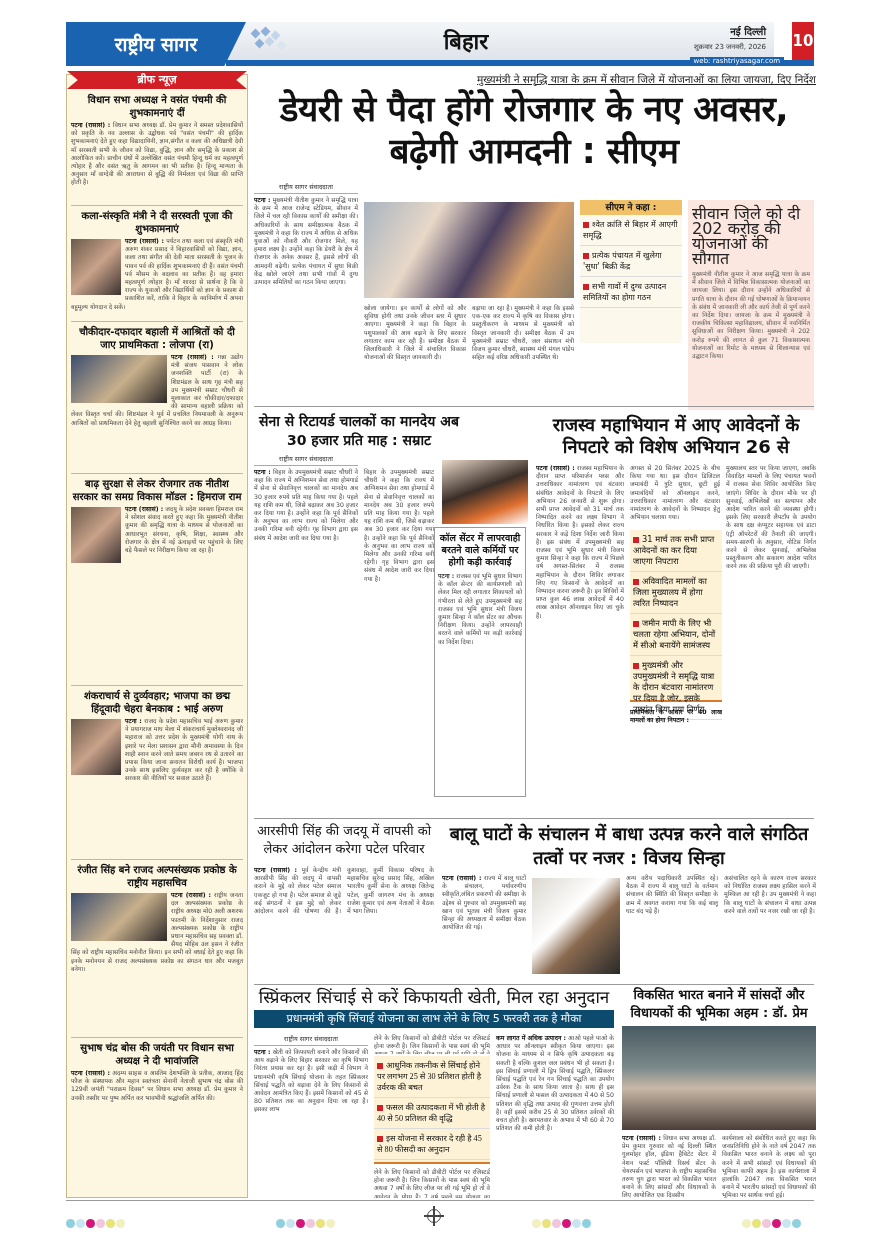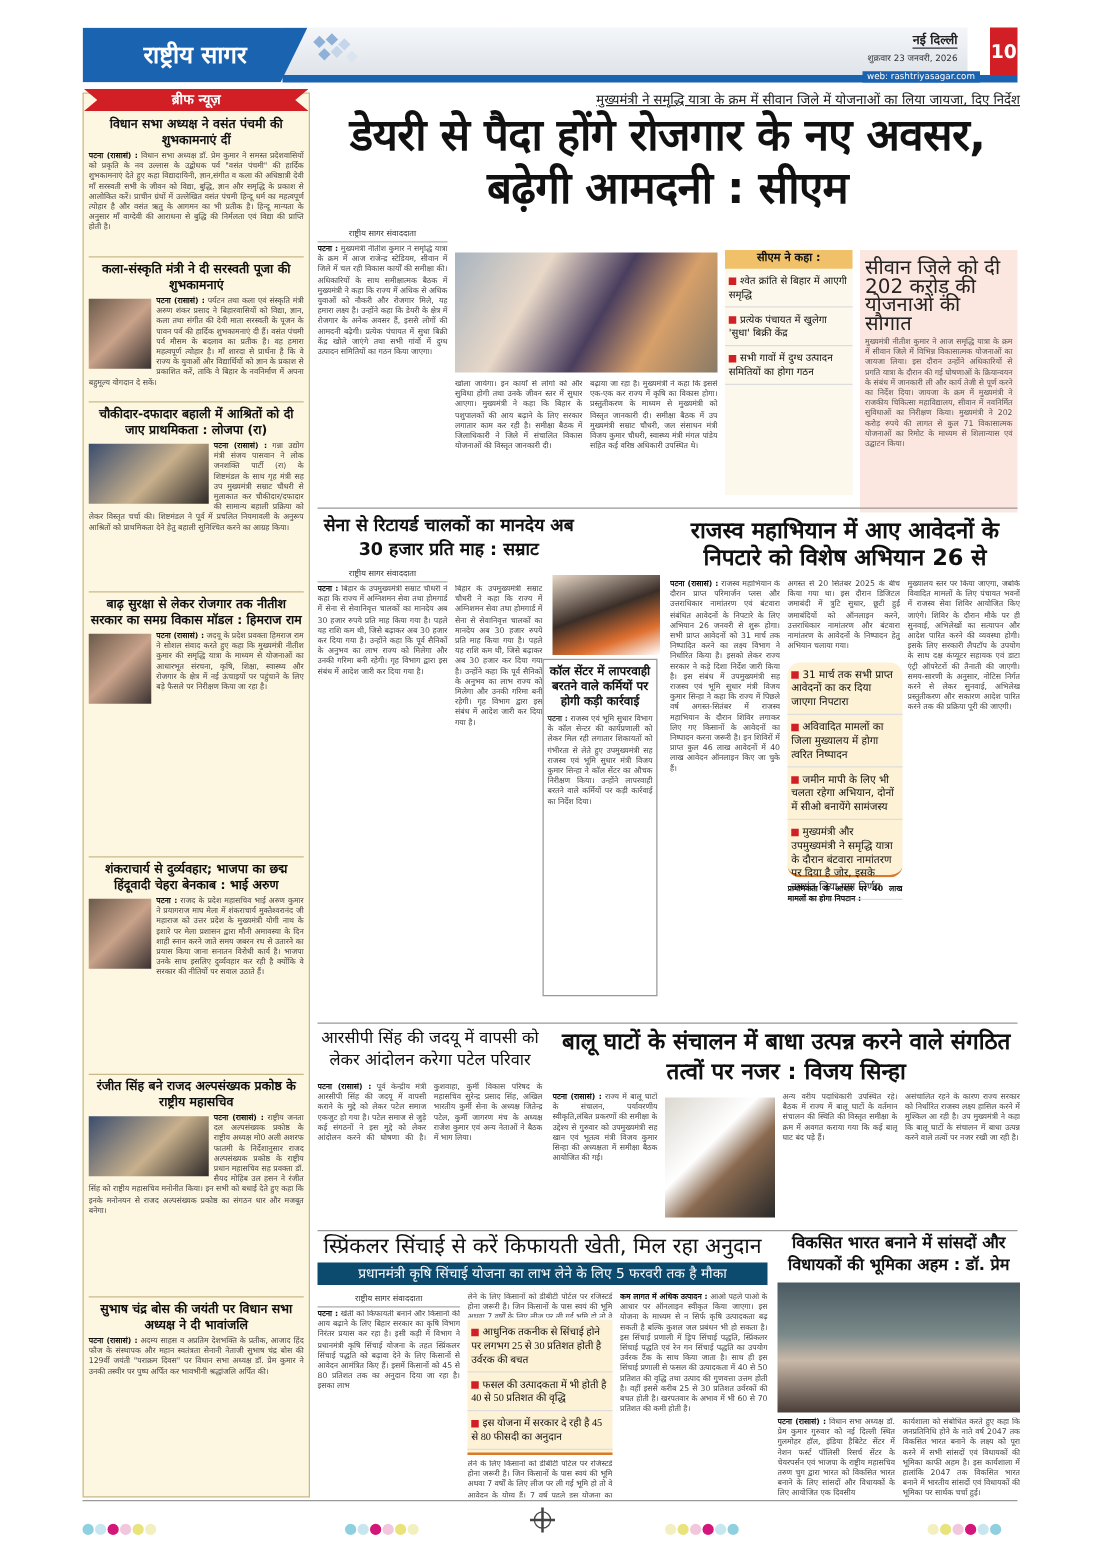--- a/index.html
+++ b/index.html
@@ -27,32 +27,32 @@
   .lstory .photo{float:left;width:50px;height:56px;margin:2px 4px 2px 0;background:linear-gradient(135deg,#6b5a4a,#c9a28a 50%,#3a3230);}
   .lstory .photo.wide{width:96px;height:48px;background:linear-gradient(135deg,#3a4d6e,#c8b08c 55%,#2e2a28);}
   .sep{position:absolute;left:4px;width:172px;border-top:1px solid #c9b98a;}
   
   .kicker{position:absolute;left:190px;top:50px;width:560px;text-align:right;font-size:10.5px;color:#222;text-decoration:underline;}
   .hl1{position:absolute;left:188px;top:66px;width:560px;text-align:center;font-weight:bold;font-size:35px;line-height:42px;color:#111;letter-spacing:-0.5px;font-family:"DejaVu Sans",sans-serif;}
   .byline{position:absolute;font-size:6.5px;color:#333;text-align:center;border-bottom:1px solid #aaa;padding-bottom:2px;}
   .col{position:absolute;font-size:6.2px;line-height:8.2px;color:#444;text-align:justify;}
   .col b{color:#111;}
   .photo-main{position:absolute;background:linear-gradient(120deg,#a8b4c0 0%,#e8d8c8 30%,#4a3e5e 55%,#d7a06a 75%,#8a7a66 100%);}
-  .cm-box{position:absolute;left:514px;top:178px;width:102px;height:196px;background:#fdf8ec;}
+  .cm-box{position:absolute;left:514px;top:178px;width:102px;height:143px;background:#fdf8ec;}
   .cm-box .hd{background:#f1c16a;color:#111;font-weight:bold;font-size:9px;line-height:15px;text-align:center;}
   .bullet{font-size:8px;line-height:11px;color:#111;padding:4px 3px;border-bottom:1px solid #ddd;}
   .bullet .sq{display:inline-block;width:6px;height:6px;background:#d21f26;margin-right:3px;vertical-align:middle;}
   .siwan{position:absolute;left:622px;top:178px;width:126px;height:210px;background:#fbe7df;padding:0 4px;box-sizing:border-box;}
   .siwan h3{margin:6px 0 4px;font-size:16px;line-height:15px;text-align:left;color:#222;font-weight:normal;}
   .siwan p{margin:0;font-size:6.2px;line-height:8.2px;color:#555;text-align:justify;}
   .hl2{position:absolute;font-weight:bold;color:#111;text-align:center;font-family:"DejaVu Sans",sans-serif;}
   .callbox{position:absolute;left:368px;top:505px;width:92px;height:270px;border:1px solid #999;background:#fff;padding:2px 3px;box-sizing:border-box;}
   .callbox h4{margin:2px 0 4px;font-size:9.5px;line-height:12px;text-align:center;color:#111;}
   .callbox p{margin:0;font-size:6.2px;line-height:8.2px;color:#444;text-align:justify;}
-  .revbox{position:absolute;left:594px;top:508px;width:156px;height:170px;background:#fdf2d5;border-bottom:2px solid #d87a2a;border-radius:10px;}
+  .revbox{position:absolute;left:594px;top:508px;width:156px;height:170px;background:#fdf2d5;border-bottom:2px solid #d87a2a;}
   .revbox .bullet{font-size:8.3px;line-height:11px;}
   .redbar{position:absolute;left:256px;top:1003px;width:356px;height:18px;background:#0c4a6e;color:#fff;font-size:11px;line-height:18px;text-align:center;}
   .irrbox{position:absolute;left:358px;top:1040px;width:124px;height:106px;background:#fdf2d5;border-bottom:2px solid #d87a2a;}
   .irrbox .bullet{font-size:8.2px;line-height:11px;}
   .devphoto{position:absolute;left:628px;top:1024px;width:188px;height:86px;background:linear-gradient(180deg,#4a5a62 0%,#7a8a8a 40%,#c8b8a8 60%,#4a3e38 100%);}
   .hline{position:absolute;border-top:1px solid #999;}
   .footer-dots{position:absolute;top:1213px;height:12px;}
   .footer-dots span{display:inline-block;width:9px;height:9px;border-radius:50%;margin-right:1px;}
   .reg{position:absolute;left:427px;top:1209px;width:14px;height:14px;border:1.5px solid #444;border-radius:50%;box-sizing:border-box;}
   .reg:before{content:"";position:absolute;left:-4px;top:5px;width:20px;height:1.5px;background:#444;}
@@ -67,20 +67,21 @@
     <div class="mid"></div>
     <div class="brand">राष्ट्रीय सागर</div>
     <div class="dots">
       <span style="left:4px;top:2px;"></span>
         <span style="left:14px;top:0;"></span>
         <span style="left:24px;top:4px;background:#c5d6ea"></span>
       <span style="left:8px;top:12px;"></span>
         <span style="left:18px;top:10px;background:#c5d6ea"></span>
         <span style="left:30px;top:14px;background:#dbe5f0"></span>
     </div>
+    <div class="state">बिहार</div>
     <div class="city">नई दिल्ली</div>
     <div class="date">शुक्रवार 23 जनवरी, 2026</div>
     <div class="pageno">10</div>
     <div class="web"></div>
     <div class="webtxt">web: rashtriyasagar.com</div>
   </div>
 
   <div class="left">
     <div class="brief">ब्रीफ न्यूज़</div>
 

